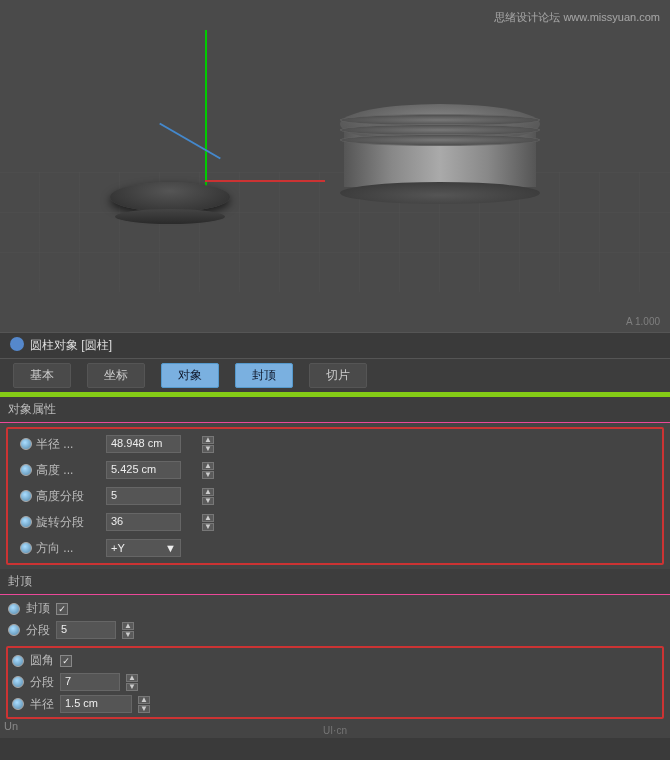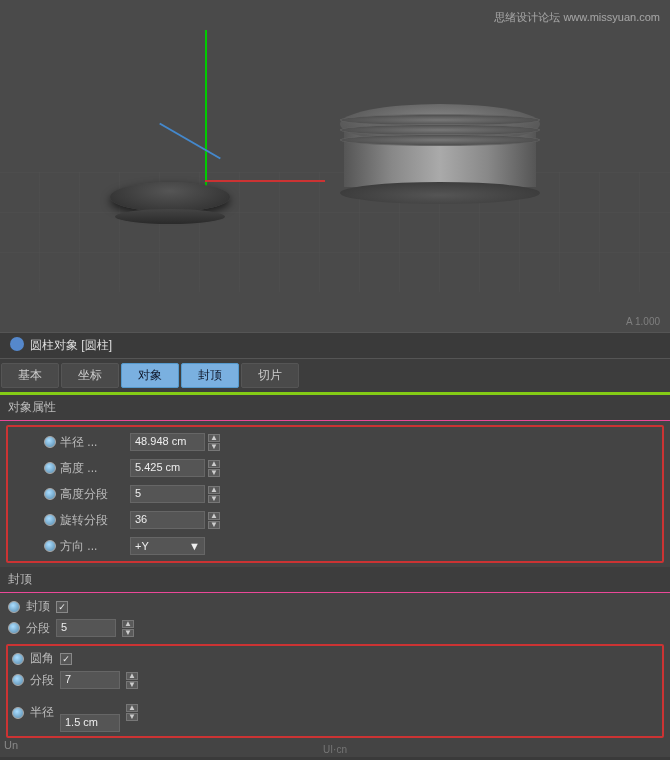--- a/index.html
+++ b/index.html
@@ -186,24 +186,24 @@
       display: inline-block;
     }
     .title-bar .title-text {
       color: #ddd;
       font-size: 12px;
     }
 
     
     .tabs-row {
       display: flex;
-      padding: 4px 1px;
-      gap: 2px;
+      padding: 4px 13px;
+      gap: 16px;
       background: #3d3d3d;
-      border-bottom: 3px solid #84cc16;
+      border-bottom: 5px solid #84cc16;
     }
     .tab {
       padding: 3px 16px;
       border-radius: 2px;
       cursor: pointer;
       font-size: 12px;
       color: #ccc;
     }
     .tab.active {
       background: #7ab0e0;
@@ -246,21 +246,21 @@
     }
 
     .prop-label {
       color: #bbb;
       font-size: 12px;
     }
 
     .prop-input-row {
       display: flex;
       align-items: center;
-      gap: 3px;
+      gap: 21px;
     }
 
     .num-input {
       background: #555;
       border: 1px solid #666;
       color: #eee;
       font-size: 11px;
       padding: 1px 4px;
       width: 75px;
       height: 18px;
@@ -384,21 +384,21 @@
   <div class="tabs-row">
     <div class="tab">基本</div>
     <div class="tab">坐标</div>
     <div class="tab active">对象</div>
     <div class="tab active">封顶</div>
     <div class="tab">切片</div>
   </div>
 
   <div class="section-title">对象属性</div>
 
-  <div class="red-box" style="margin: 4px 6px; padding-left: 24px;">
+  <div class="red-box" style="margin: 4px 6px;">
     <div class="red-box-inner">
 
       <div class="prop-grid">
         <span class="radio-btn on"></span>
         <span class="prop-label">半径 ...</span>
         <div class="prop-input-row">
           <div class="num-input">48.948 cm</div>
           <div class="spin-btn">
             <span>▲</span>
             <span>▼</span>
@@ -491,21 +491,21 @@
         <div class="num-input" style="width:60px;">7</div>
         <div class="spin-btn">
           <span>▲</span>
           <span>▼</span>
         </div>
       </div>
 
       <div class="cap-row">
         <span class="radio-btn on"></span>
         <span class="prop-label">半径</span>
-        <div class="num-input" style="width:60px;margin-top:21px;">1.5 cm</div>
+        <div class="num-input" style="width:72px;">1.5 cm</div>
         <div class="spin-btn">
           <span>▲</span>
           <span>▼</span>
         </div>
       </div>
     </div>
   </div>
 
   <div class="bottom-label">UI·cn</div>
 

